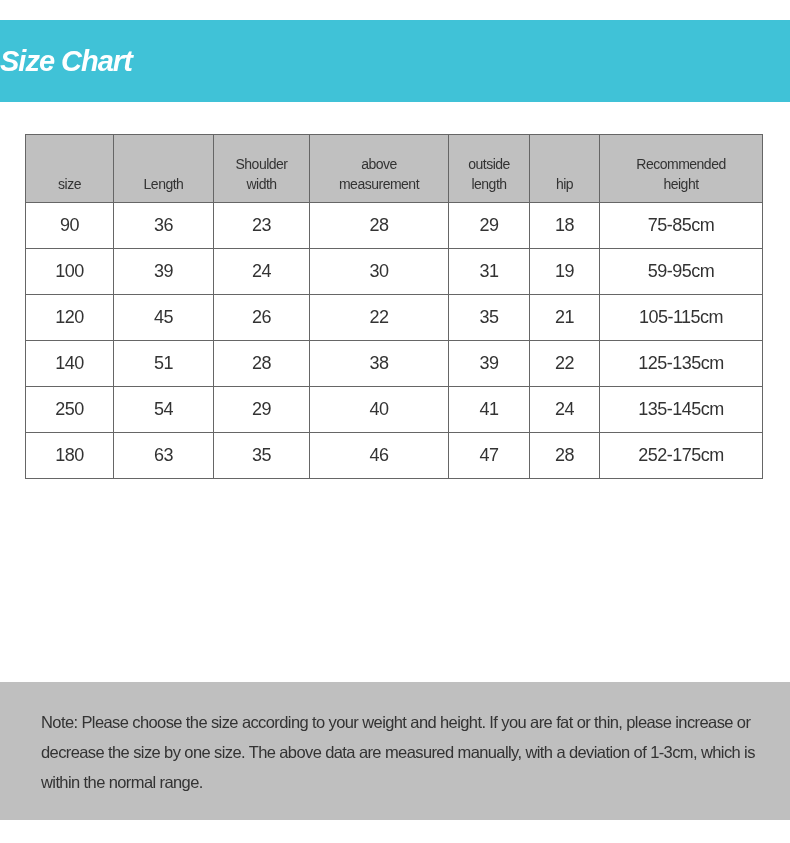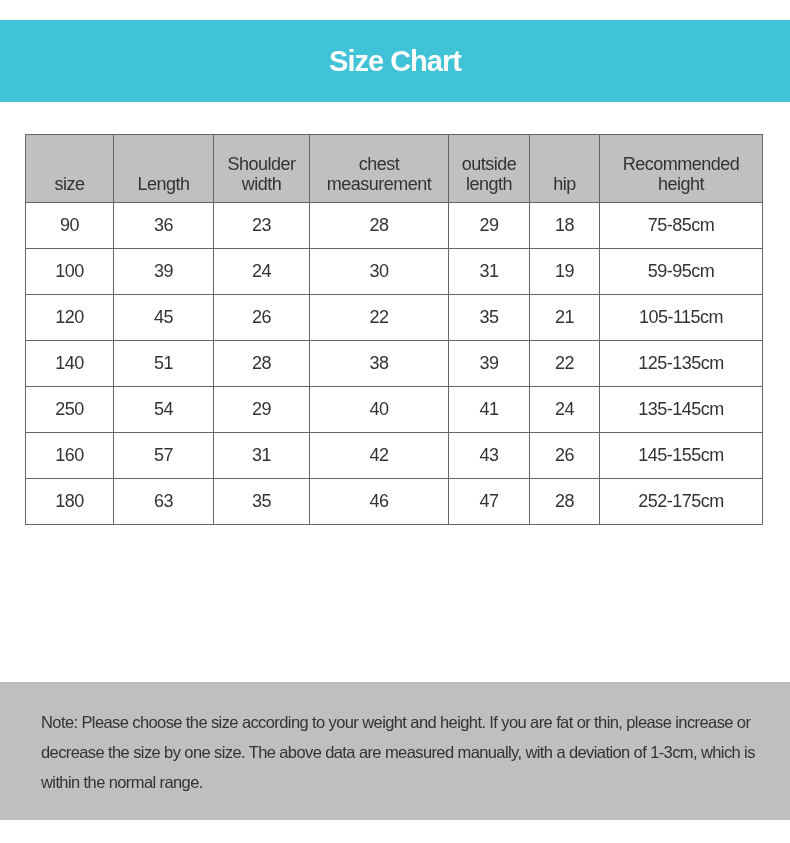--- a/index.html
+++ b/index.html
@@ -1,21 +1,21 @@
 <!DOCTYPE html>
 <html><head>
 <meta charset="utf-8">
 <style>
   html, body { margin:0; padding:0; background:#ffffff; }
   body { width:790px; height:843px; position:relative; overflow:hidden; font-family:"Liberation Sans", sans-serif; color:#333; }
-  .banner { position:absolute; left:0; top:20px; width:790px; height:82px; background:#40C2D7; display:flex; align-items:center; justify-content:center; }
+  .banner { position:absolute; left:0; top:20px; width:790px; height:82px; background:#40C2D7; display:flex; align-items:center; justify-content:flex-start;font-style:italic; }
   .banner h1 { margin:0; color:#fff; font-size:29px; font-weight:bold; letter-spacing:-1px; font-family:"Liberation Sans", sans-serif; }
   table.size { position:absolute; left:25px; top:134px; border-collapse:collapse; width:737px; table-layout:fixed; }
   table.size th, table.size td { border:1.5px solid #666; text-align:center; font-weight:normal; color:#333; }
-  table.size th { background:#C0C0C0; height:59px; font-size:18px; line-height:20px; vertical-align:bottom; padding:0 0 8px 0; letter-spacing:-0.5px; }
+  table.size th { background:#C0C0C0; height:59px; font-size:14px; line-height:20px; vertical-align:bottom; padding:0 0 8px 0; letter-spacing:-0.5px; }
   table.size td { height:43px; font-size:18px; letter-spacing:-0.5px; }
   .note { position:absolute; left:0; top:682px; width:790px; height:138px; background:#BFBFBF;padding-left:38px; }
   .note p { margin:0; position:absolute; left:41px; top:25px; width:720px; font-size:16.5px; line-height:30px; color:#333; letter-spacing:-0.6px; }
 </style>
 </head>
 <body>
 
 <div class="banner">
   <h1>Size Chart</h1>
 </div>
@@ -36,21 +36,21 @@
           <div>size</div>
         </th>
         <th>
           <div>Length</div>
         </th>
         <th>
           <div>Shoulder</div>
           <div>width</div>
         </th>
         <th>
-          <div>chest</div>
+          <div>above</div>
           <div>measurement</div>
         </th>
         <th>
           <div>outside</div>
           <div>length</div>
         </th>
         <th>
           <div>hip</div>
         </th>
         <th>
@@ -99,29 +99,20 @@
       <tr>
         <td>250</td>
         <td>54</td>
         <td>29</td>
         <td>40</td>
         <td>41</td>
         <td>24</td>
         <td>135-145cm</td>
       </tr>
       <tr>
-        <td>160</td>
-        <td>57</td>
-        <td>31</td>
-        <td>42</td>
-        <td>43</td>
-        <td>26</td>
-        <td>145-155cm</td>
-      </tr>
-      <tr>
         <td>180</td>
         <td>63</td>
         <td>35</td>
         <td>46</td>
         <td>47</td>
         <td>28</td>
         <td>252-175cm</td>
       </tr>
     </tbody>
 </table>

